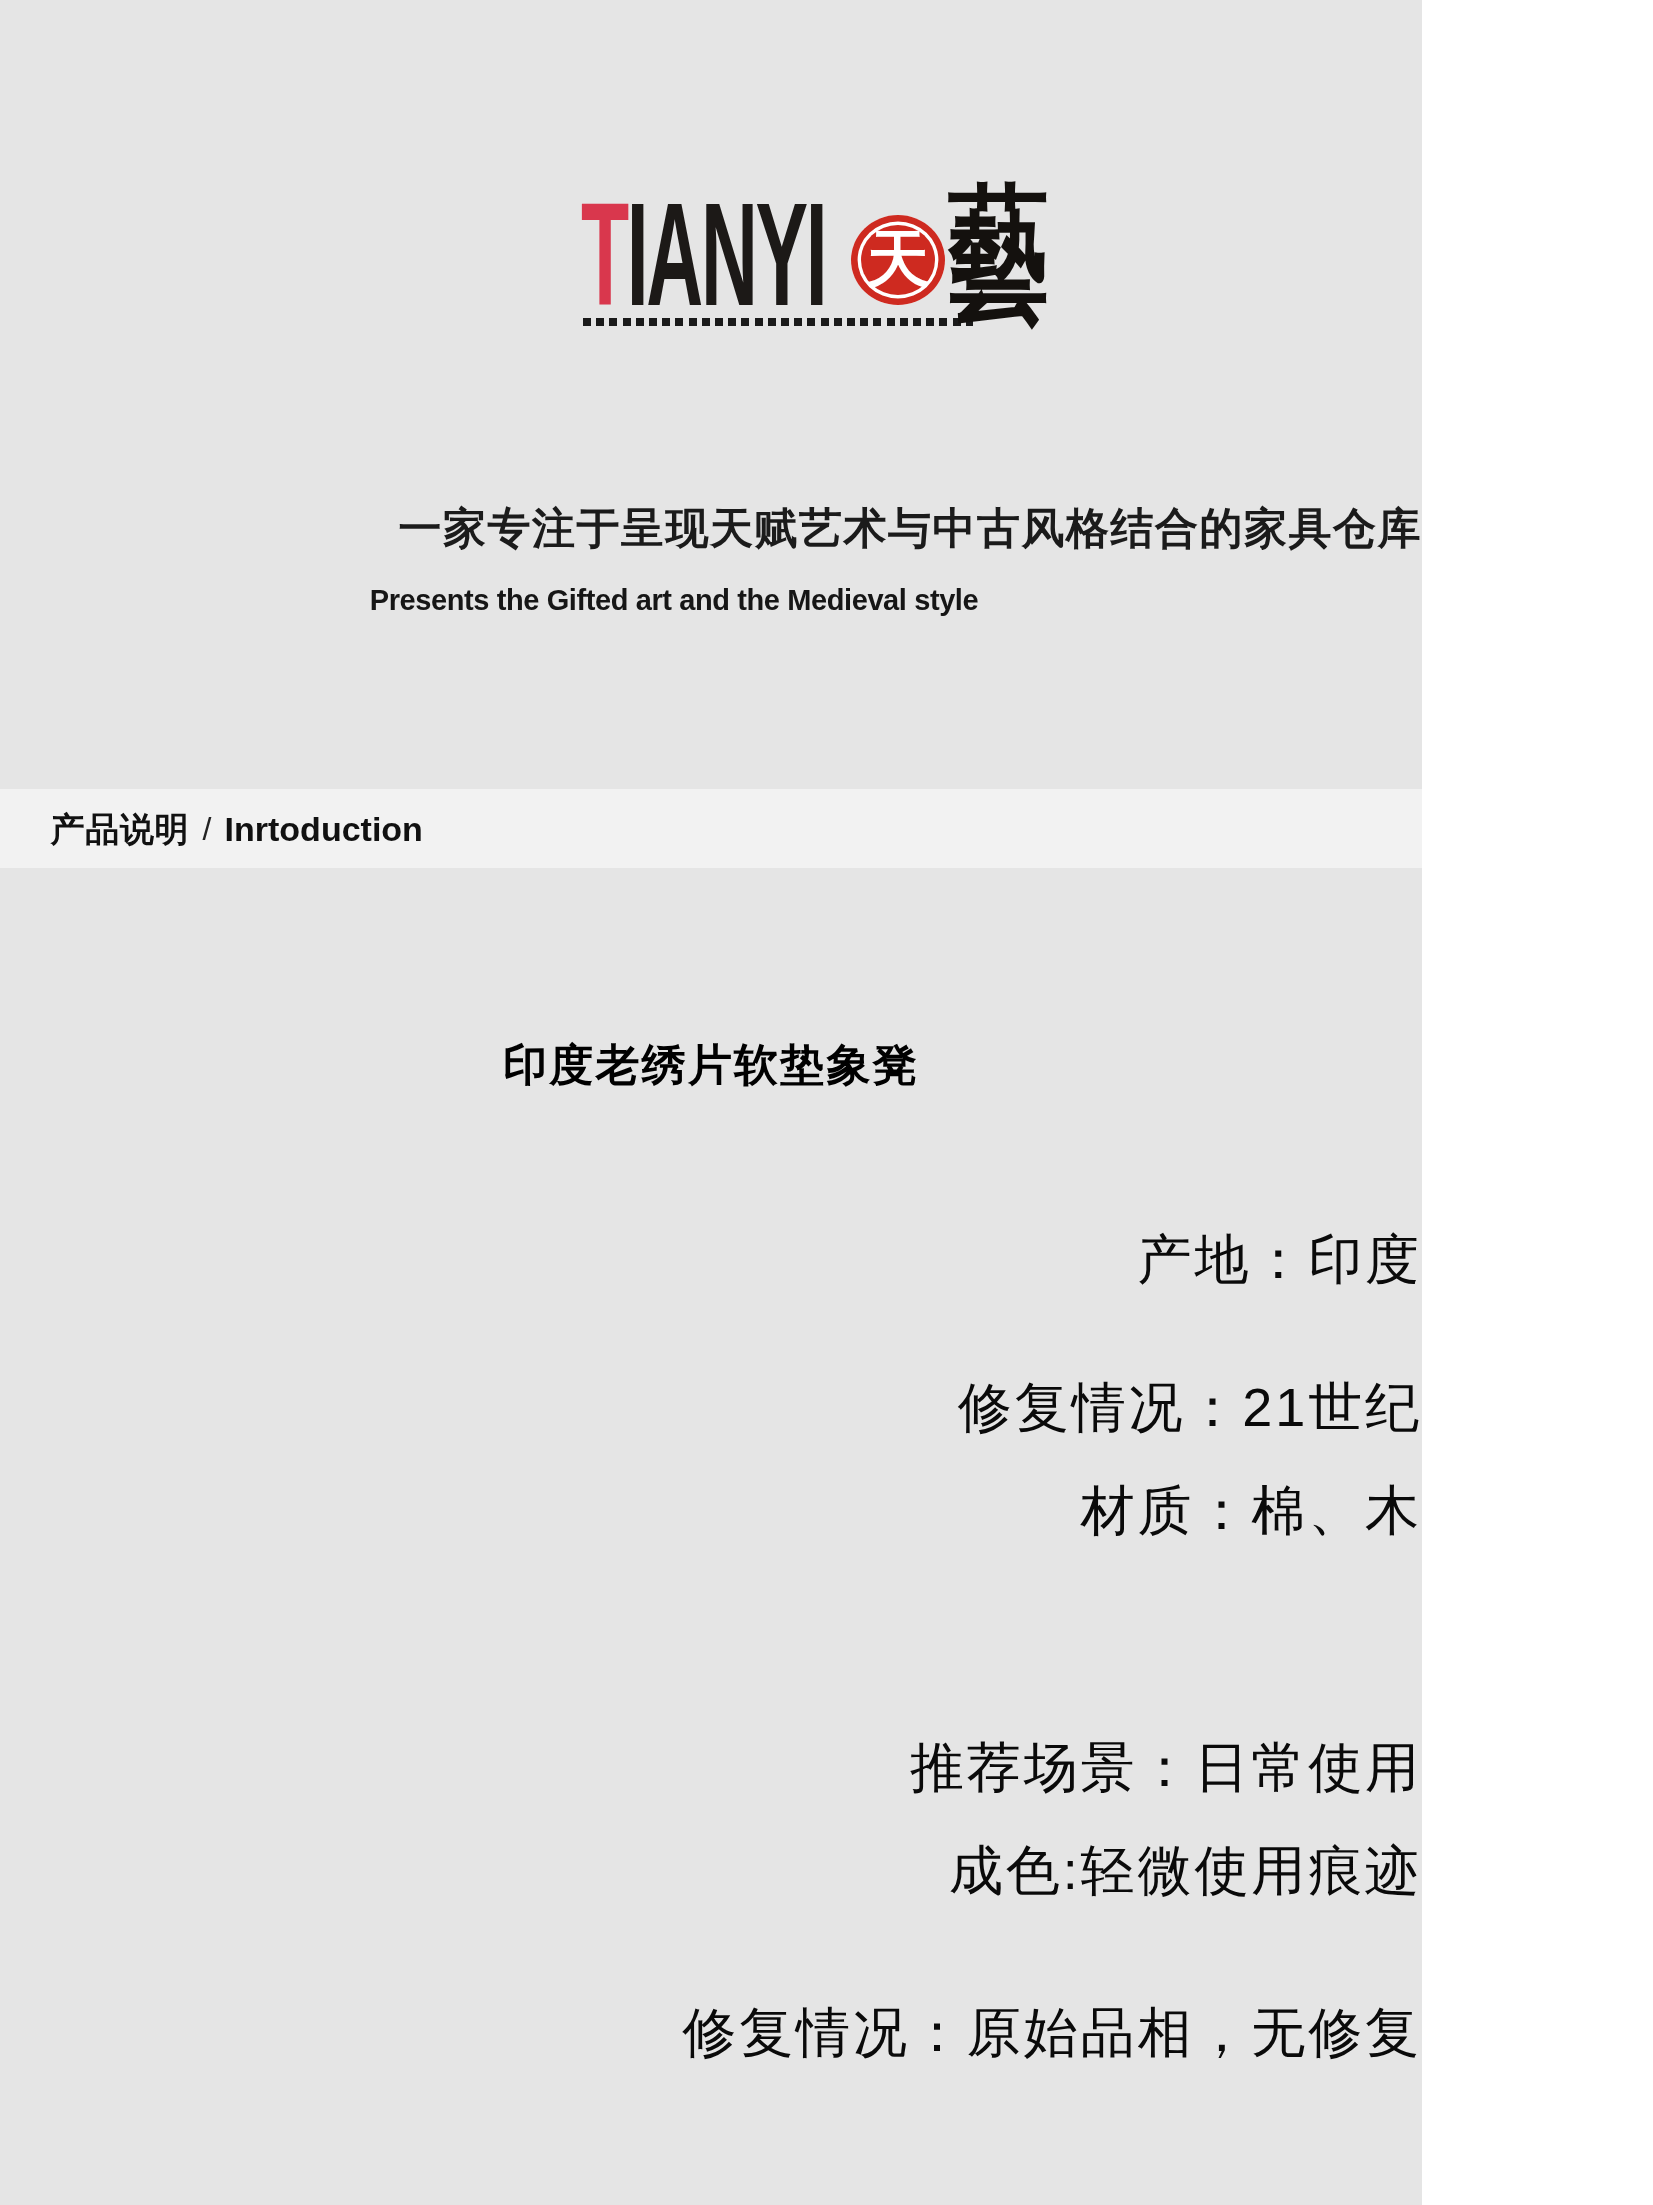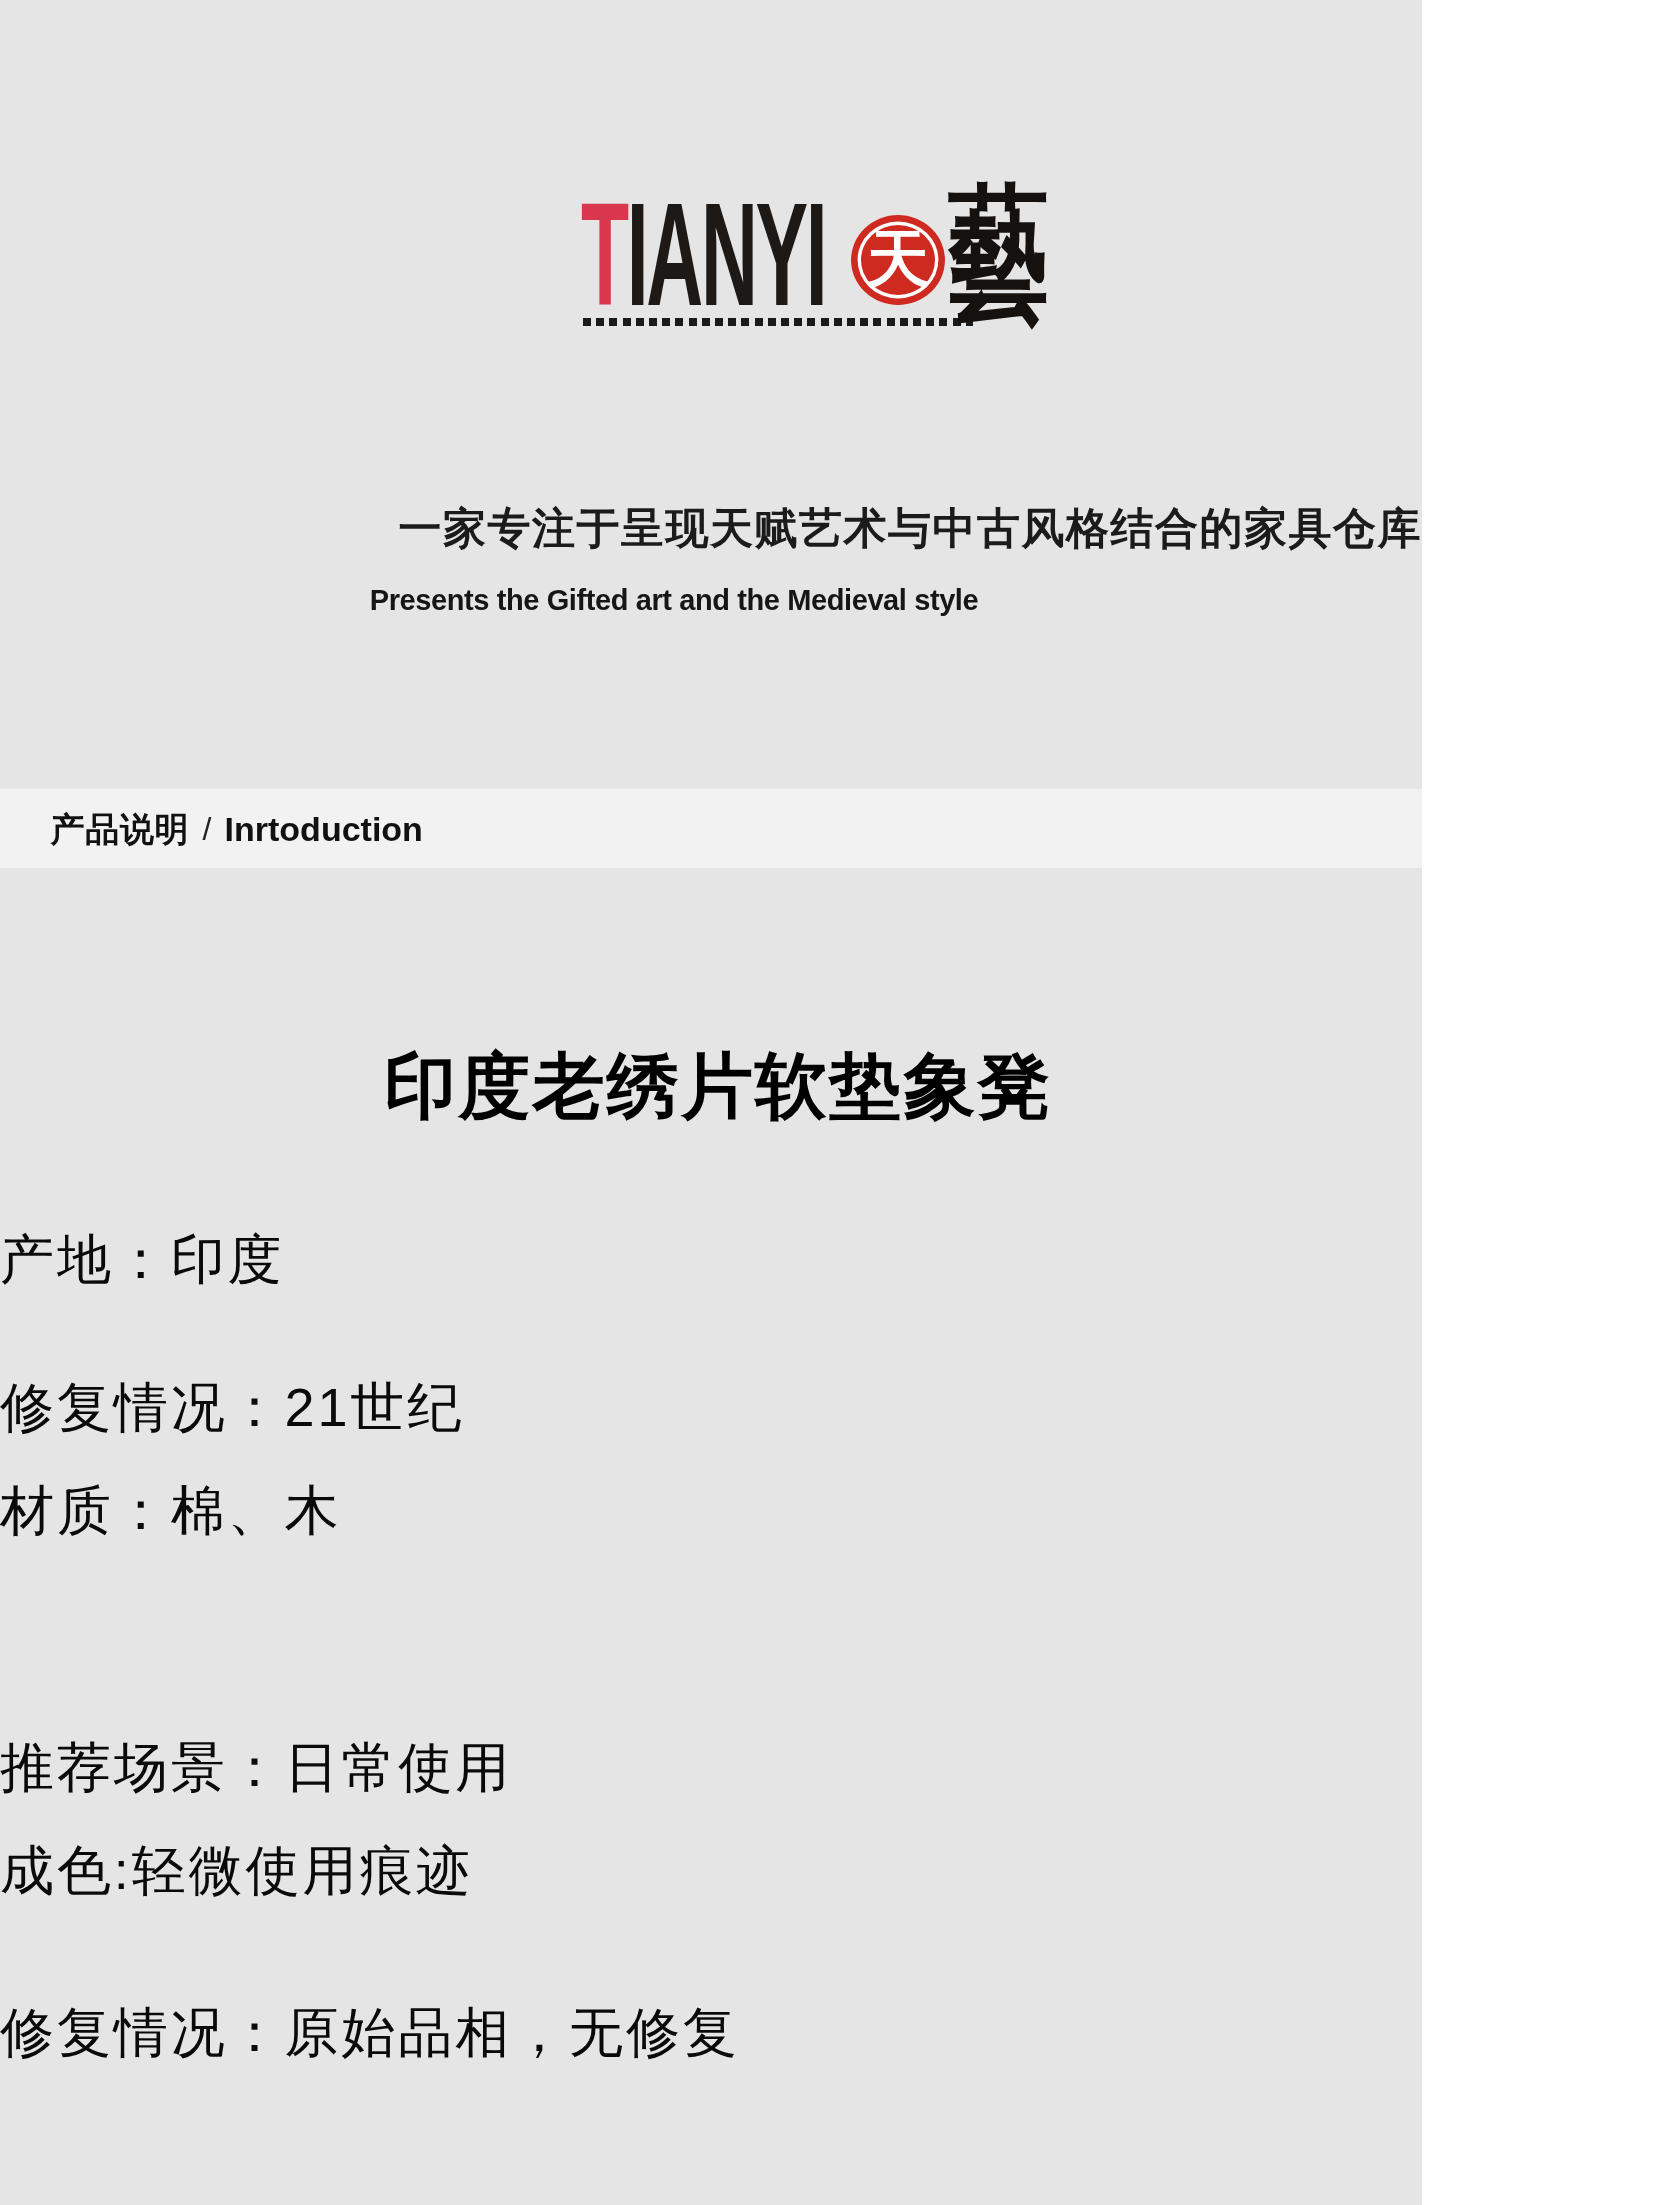--- a/index.html
+++ b/index.html
@@ -134,34 +134,34 @@
     border-radius: 50%;
     background: var(--dot, #1d1d1b);
   }
 
   
   .product-title {
     position: absolute;
     top: 1043px;
     left: 0;
     width: 100%;
-    margin: 7px;
+    margin: 0;
     text-align: center;
-    font-size: 72px;
+    font-size: 44px;
     font-weight: 800;
     letter-spacing: 2.2px;
     color: #000000;
     line-height: 1;
     white-space: nowrap;
   }
   .spec {
     position: absolute;
     left: 0;
     width: 100%;
-    text-align: left;
+    text-align: right;
     font-size: 54px;
     font-weight: 500;
     letter-spacing: 2.9px;
     color: #0a0a0a;
     line-height: 1;
     white-space: nowrap;
   }
   .spec-1 { top: 1232px; }
   .spec-2 { top: 1380px; }
   .spec-3 { top: 1483px; }

